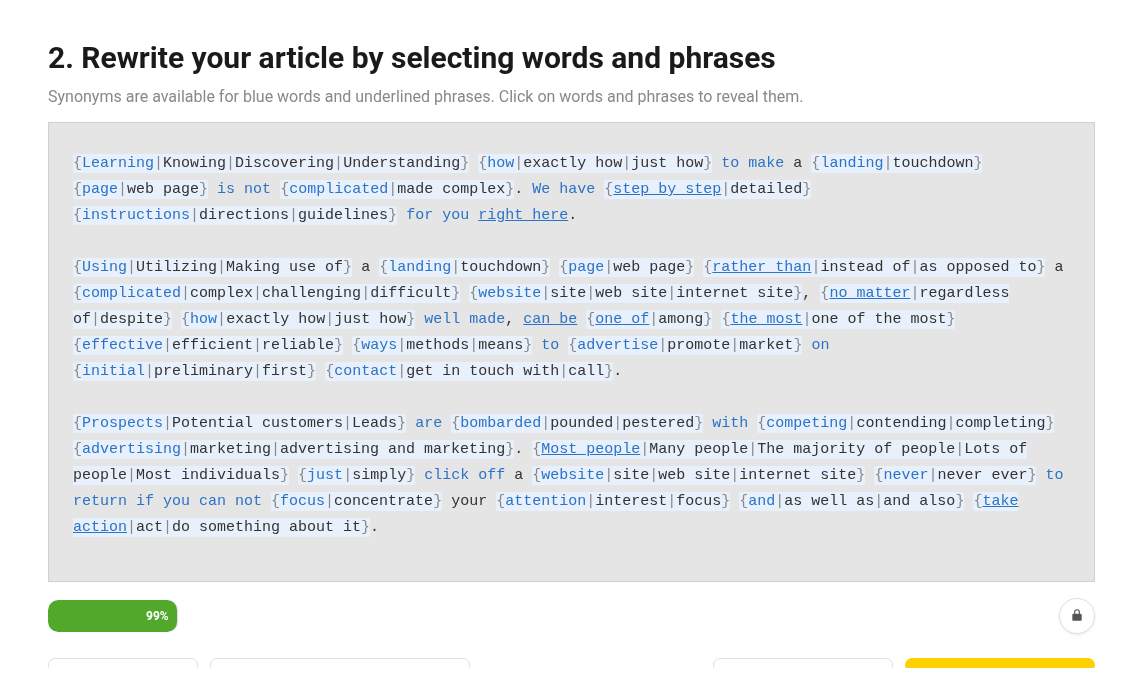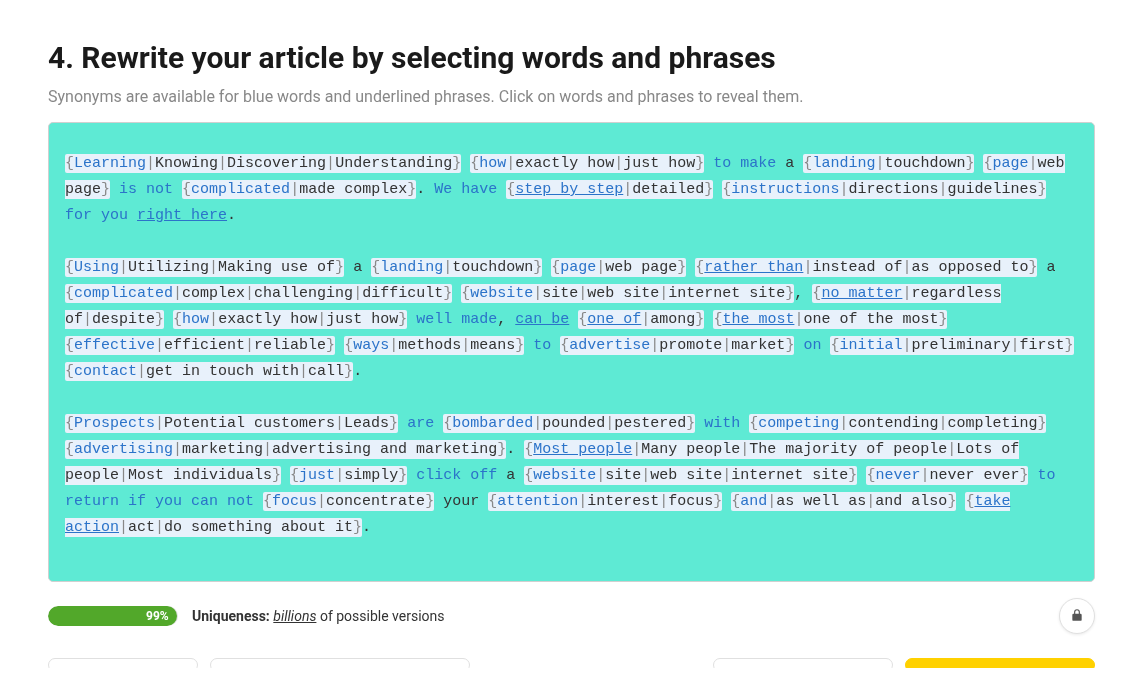--- a/index.html
+++ b/index.html
@@ -17,27 +17,27 @@
   margin-top: 40px;
   margin-bottom: 12px;
 }
 .subtitle {
   font-size: 16px;
   color: #888;
   margin-bottom: 16px;
 }
 .editor {
   border: 1px solid #d0d0d0;
-  border-radius: 5px;
-  padding: 28px 16px;
+  border-radius: 0;
+  padding: 28px 24px;
   font-family: "SFMono-Regular", Consolas, "Liberation Mono", Menlo, monospace;
   font-size: 15px;
   line-height: 26px;
   color: #333;
-  background: #5eead4;
+  background: #e5e5e5;
 }
 .editor p { margin-bottom: 26px; }
 .editor p:last-child { margin-bottom: 12px; }
 .syn {
   background: #e8f1fb;
   padding: 1px 0;
   border-radius: 2px;
 }
 .sel {
   color: #2b73c9;
@@ -47,21 +47,21 @@
 .brace { color: #888; }
 .plain-blue { color: #2b73c9; }
 .footer {
   display: flex;
   align-items: center;
   margin-top: 16px;
   gap: 14px;
 }
 .progress {
   width: 130px;
-  height: 20px;
+  height: 32px;
   background: #e0e0e0;
   border-radius: 10px;
   position: relative;
   overflow: hidden;
 }
 .progress-bar {
   position: absolute;
   left: 0; top: 0; bottom: 0;
   width: 99%;
   background: #52a82a;
@@ -106,37 +106,32 @@
   height: 14px;
 }
 .pill.w1 { width: 150px; }
 .pill.w2 { width: 260px; }
 .pill.w3 { width: 180px; margin-left: auto; }
 .pill.yellow { width: 190px; background: #ffd100; border-color: #ffd100; }
 </style>
 </head>
 <body>
 
-<h2 class="heading">4. Rewrite your article by selecting words and phrases</h2>
+<h2 class="heading">2. Rewrite your article by selecting words and phrases</h2>
 <p class="subtitle">Synonyms are available for blue words and underlined phrases. Click on words and phrases to reveal them.</p>
 
 <div class="editor" id="editor">
     <p><span class="syn"><span class="brace">{</span><span class="sel">Learning</span><span class="pipe">|</span><span>Knowing</span><span class="pipe">|</span><span>Discovering</span><span class="pipe">|</span><span>Understanding</span><span class="brace">}</span></span> <span class="syn"><span class="brace">{</span><span class="sel">how</span><span class="pipe">|</span><span>exactly how</span><span class="pipe">|</span><span>just how</span><span class="brace">}</span></span> <span class="plain-blue">to make</span> a <span class="syn"><span class="brace">{</span><span class="sel">landing</span><span class="pipe">|</span><span>touchdown</span><span class="brace">}</span></span> <span class="syn"><span class="brace">{</span><span class="sel">page</span><span class="pipe">|</span><span>web page</span><span class="brace">}</span></span> <span class="plain-blue">is not</span> <span class="syn"><span class="brace">{</span><span class="sel">complicated</span><span class="pipe">|</span><span>made complex</span><span class="brace">}</span></span>. <span class="plain-blue">We have</span> <span class="syn"><span class="brace">{</span><span class="sel u">step by step</span><span class="pipe">|</span><span>detailed</span><span class="brace">}</span></span> <span class="syn"><span class="brace">{</span><span class="sel">instructions</span><span class="pipe">|</span><span>directions</span><span class="pipe">|</span><span>guidelines</span><span class="brace">}</span></span> <span class="plain-blue">for you</span> <span class="plain-blue u">right here</span>.</p>
     <p><span class="syn"><span class="brace">{</span><span class="sel">Using</span><span class="pipe">|</span><span>Utilizing</span><span class="pipe">|</span><span>Making use of</span><span class="brace">}</span></span> a <span class="syn"><span class="brace">{</span><span class="sel">landing</span><span class="pipe">|</span><span>touchdown</span><span class="brace">}</span></span> <span class="syn"><span class="brace">{</span><span class="sel">page</span><span class="pipe">|</span><span>web page</span><span class="brace">}</span></span> <span class="syn"><span class="brace">{</span><span class="sel u">rather than</span><span class="pipe">|</span><span>instead of</span><span class="pipe">|</span><span>as opposed to</span><span class="brace">}</span></span> a <span class="syn"><span class="brace">{</span><span class="sel">complicated</span><span class="pipe">|</span><span>complex</span><span class="pipe">|</span><span>challenging</span><span class="pipe">|</span><span>difficult</span><span class="brace">}</span></span> <span class="syn"><span class="brace">{</span><span class="sel">website</span><span class="pipe">|</span><span>site</span><span class="pipe">|</span><span>web site</span><span class="pipe">|</span><span>internet site</span><span class="brace">}</span></span>, <span class="syn"><span class="brace">{</span><span class="sel u">no matter</span><span class="pipe">|</span><span>regardless of</span><span class="pipe">|</span><span>despite</span><span class="brace">}</span></span> <span class="syn"><span class="brace">{</span><span class="sel">how</span><span class="pipe">|</span><span>exactly how</span><span class="pipe">|</span><span>just how</span><span class="brace">}</span></span> <span class="plain-blue">well made</span>, <span class="plain-blue u">can be</span> <span class="syn"><span class="brace">{</span><span class="sel u">one of</span><span class="pipe">|</span><span>among</span><span class="brace">}</span></span> <span class="syn"><span class="brace">{</span><span class="sel u">the most</span><span class="pipe">|</span><span>one of the most</span><span class="brace">}</span></span> <span class="syn"><span class="brace">{</span><span class="sel">effective</span><span class="pipe">|</span><span>efficient</span><span class="pipe">|</span><span>reliable</span><span class="brace">}</span></span> <span class="syn"><span class="brace">{</span><span class="sel">ways</span><span class="pipe">|</span><span>methods</span><span class="pipe">|</span><span>means</span><span class="brace">}</span></span> <span class="plain-blue">to</span> <span class="syn"><span class="brace">{</span><span class="sel">advertise</span><span class="pipe">|</span><span>promote</span><span class="pipe">|</span><span>market</span><span class="brace">}</span></span> <span class="plain-blue">on</span> <span class="syn"><span class="brace">{</span><span class="sel">initial</span><span class="pipe">|</span><span>preliminary</span><span class="pipe">|</span><span>first</span><span class="brace">}</span></span> <span class="syn"><span class="brace">{</span><span class="sel">contact</span><span class="pipe">|</span><span>get in touch with</span><span class="pipe">|</span><span>call</span><span class="brace">}</span></span>.</p>
     <p><span class="syn"><span class="brace">{</span><span class="sel">Prospects</span><span class="pipe">|</span><span>Potential customers</span><span class="pipe">|</span><span>Leads</span><span class="brace">}</span></span> <span class="plain-blue">are</span> <span class="syn"><span class="brace">{</span><span class="sel">bombarded</span><span class="pipe">|</span><span>pounded</span><span class="pipe">|</span><span>pestered</span><span class="brace">}</span></span> <span class="plain-blue">with</span> <span class="syn"><span class="brace">{</span><span class="sel">competing</span><span class="pipe">|</span><span>contending</span><span class="pipe">|</span><span>completing</span><span class="brace">}</span></span> <span class="syn"><span class="brace">{</span><span class="sel">advertising</span><span class="pipe">|</span><span>marketing</span><span class="pipe">|</span><span>advertising and marketing</span><span class="brace">}</span></span>. <span class="syn"><span class="brace">{</span><span class="sel u">Most people</span><span class="pipe">|</span><span>Many people</span><span class="pipe">|</span><span>The majority of people</span><span class="pipe">|</span><span>Lots of people</span><span class="pipe">|</span><span>Most individuals</span><span class="brace">}</span></span> <span class="syn"><span class="brace">{</span><span class="sel">just</span><span class="pipe">|</span><span>simply</span><span class="brace">}</span></span> <span class="plain-blue">click off</span> a <span class="syn"><span class="brace">{</span><span class="sel">website</span><span class="pipe">|</span><span>site</span><span class="pipe">|</span><span>web site</span><span class="pipe">|</span><span>internet site</span><span class="brace">}</span></span> <span class="syn"><span class="brace">{</span><span class="sel">never</span><span class="pipe">|</span><span>never ever</span><span class="brace">}</span></span> <span class="plain-blue">to return if you can not</span> <span class="syn"><span class="brace">{</span><span class="sel">focus</span><span class="pipe">|</span><span>concentrate</span><span class="brace">}</span></span> your <span class="syn"><span class="brace">{</span><span class="sel">attention</span><span class="pipe">|</span><span>interest</span><span class="pipe">|</span><span>focus</span><span class="brace">}</span></span> <span class="syn"><span class="brace">{</span><span class="sel">and</span><span class="pipe">|</span><span>as well as</span><span class="pipe">|</span><span>and also</span><span class="brace">}</span></span> <span class="syn"><span class="brace">{</span><span class="sel u">take action</span><span class="pipe">|</span><span>act</span><span class="pipe">|</span><span>do something about it</span><span class="brace">}</span></span>.</p>
   </div>
 
 <div class="footer">
   <div class="progress">
     <div class="progress-bar">99%</div>
-  </div>
-  <div class="uniq">
-    <strong>Uniqueness:</strong>
-    <em>billions</em>
-    <span>of possible versions</span>
   </div>
   <div class="lock-btn">
     <span>
       <svg viewBox="0 0 24 24">
           <path d="M12 2a5 5 0 0 0-5 5v3H6a2 2 0 0 0-2 2v8a2 2 0 0 0 2 2h12a2 2 0 0 0 2-2v-8a2 2 0 0 0-2-2h-1V7a5 5 0 0 0-5-5zm-3 5a3 3 0 1 1 6 0v3H9V7z"></path>
         </svg>
     </span>
   </div>
 </div>
 

